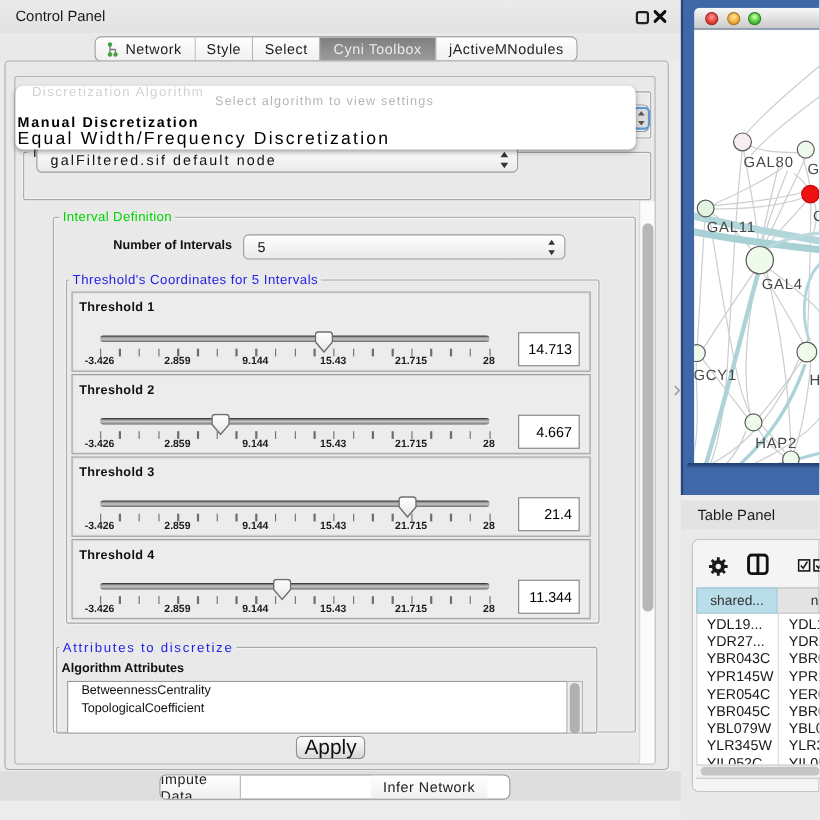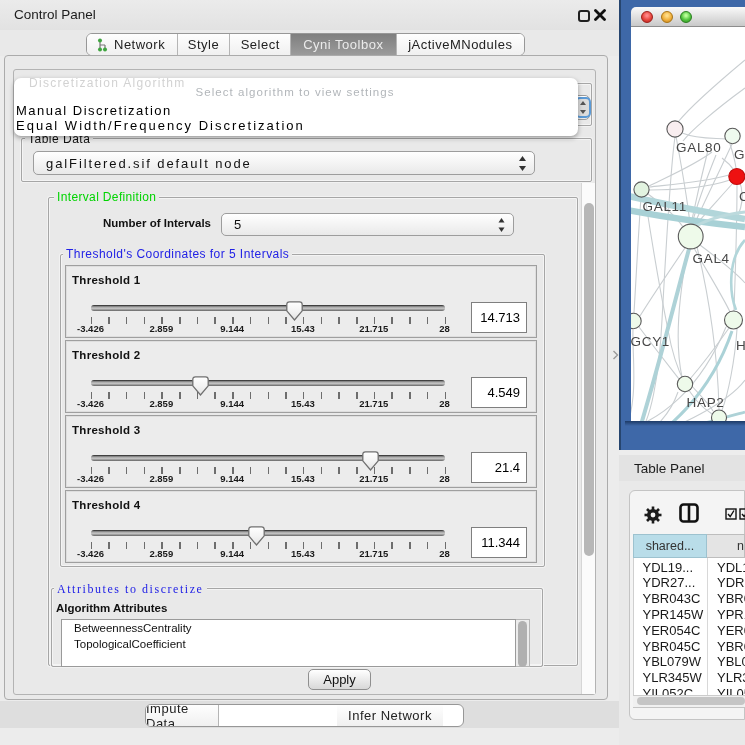--- a/index.html
+++ b/index.html
@@ -45,21 +45,21 @@
 .tick { position:absolute; top:51px; width:1.5px; height:6.5px; background:#6d6d6d; }
 .slab { position:absolute; top:57px; width:60px; text-align:center; font-size:9.5px; font-weight:bold; color:#1a1a1a; }
 .vbox { position:absolute; left:405px; top:36px; width:56px; height:31px; background:#fff;
   border:1px solid #7f7f7f; font-size:13px; color:#000; text-align:right; line-height:29px; padding-right:6px; }
 .thumb { position:absolute; top:34.5px; width:17px; height:20px; }
 
 .litem { font-size:11.5px; color:#111; padding-left:12px; line-height:16.3px; }
 
 
 #applybtn { left:269px; top:669px; width:63px; height:21px; border:1px solid #8f8f8f; border-radius:5px;
-  background:linear-gradient(#ffffff,#d8d8d8); font-size:13px; color:#111; text-align:center; line-height:19px;margin-left:39px; }
+  background:linear-gradient(#ffffff,#d8d8d8); font-size:19px; color:#111; text-align:center; line-height:19px; }
 #botstrip { left:0; top:701px; width:619px; height:27px; background:#dedede; }
 #botstrip2 { left:0; top:728px; width:619px; height:17px; background:#ececec; }
 #botsegs { left:145px; top:704px; width:319px; height:23px; }
 
 
 #desktop { left:619px; top:0; width:126px; height:450px; background:#3e68a8; border-left:2px solid #26456f; }
 #nettitle { left:631px; top:7px; width:114px; height:20px; background:linear-gradient(#f9f9f9,#c9c9c9);
   border-top-left-radius:5px; border-bottom:1px solid #8d8d8d; }
 .light { position:absolute; top:11px; width:12px; height:12px; border-radius:50%; }
 #canvas { left:631px; top:27px; width:114px; height:394px; background:#fff; overflow:hidden; }
@@ -81,22 +81,22 @@
 #colsep { left:707px; top:558px; width:1px; height:137px; background:#d8d8d8; }
 #hscroll { left:633px; top:695px; width:112px; height:12px; background:#f0f0f0; border-top:1px solid #cccccc; }
 #hthumb { left:637px; top:697px; width:108px; height:8px; background:#c5c5c5; border-radius:4px; }
 #tbot { left:633px; top:707px; width:112px; height:1px; background:#c4c4c4; }
 
 
 #popup { left:14px; top:78px; width:564px; height:58px; background:#fff; border-radius:7px;
   box-shadow:0 2px 5px rgba(0,0,0,0.35); }
 #ghost1 { left:29px; top:76px; font-size:12px; letter-spacing:1.3px; color:#d2d2d2; }
 #ghost2 { left:0px; top:86px; width:590px; text-align:center; font-size:11.5px; letter-spacing:1.05px; color:#b2b6ba; }
-#pitem1 { left:16px; top:102.5px; font-size:13px; font-weight:normal; letter-spacing:1.5px; color:#000; }
-#pitem2 { left:16px; top:117.5px; font-size:13px; letter-spacing:2.0px; color:#000; }
+#pitem1 { left:16px; top:102.5px; font-size:13px; font-weight:bold; letter-spacing:1.5px; color:#000; }
+#pitem2 { left:16px; top:117.5px; font-size:16px; letter-spacing:2.0px; color:#000; }
 </style>
 </head>
 <body>
 
 <div class="abs" id="titlebar"></div>
 <div class="abs" id="titletext">Control Panel</div>
 <div class="abs" id="floaticon"></div>
 <svg class="abs" style="left:594px; top:9px;" width="12" height="12" viewBox="0 0 12 12">
   <path d="M1.5 1.5 L10.5 10.5 M10.5 1.5 L1.5 10.5" stroke="#111" stroke-width="2.8" stroke-linecap="round"></path>
 </svg>
@@ -124,21 +124,21 @@
 <div class="group" style="left:21px; top:83px; width:571px; height:43px;"></div>
 <div class="combo" style="left:33px; top:95px; width:557px; height:25px;"></div>
 <div class="abs" style="left:575px; top:97px; width:16px; height:21px; border:2.5px solid #5b9ad6; border-radius:5px; background:#dcdcdc;"></div>
 <svg class="abs" style="left:578px; top:100px;" width="10" height="15" viewBox="0 0 10 15">
   <path d="M5 1 L8 5 H2 Z" fill="#555"></path>
     <path d="M5 14 L2 10 H8 Z" fill="#555"></path>
 </svg>
 
 <div class="group" style="left:21px; top:138px; width:571px; height:44px;"></div>
 <div class="glabel" style="left:25px; top:132px; letter-spacing:0.5px;">Table Data</div>
-<div class="combo" style="left:33px; top:151px; width:502px; height:24px;text-decoration:underline;">
+<div class="combo" style="left:33px; top:133px; width:438px; height:24px;text-decoration:underline;">
   <div style="position:absolute; left:12px; top:3.5px; letter-spacing:1.9px;">galFiltered.sif default node</div>
   <svg class="arr" style="top:3px;" width="9" height="17" viewBox="0 0 9 17">
     <path d="M4.5 1 L8 6 H1 Z" fill="#333"></path>
       <path d="M4.5 16 L1 11 H8 Z" fill="#333"></path>
   </svg>
 </div>
 
 <div class="group" style="left:48px; top:197px; width:530px; height:469px;"></div>
 <div class="glabel" style="left:54px; top:190px; color:#00d400; letter-spacing:0.35px;">Interval Definition</div>
 
@@ -229,21 +229,21 @@
   <svg class="thumb" style="left:125.7px;" width="17" height="20" viewBox="0 0 17 20">
       <defs>
         <linearGradient id="tg340" x1="0" y1="0" x2="0" y2="1">
           <stop offset="0" stop-color="#ffffff"></stop>
           <stop offset="0.55" stop-color="#f2f2f2"></stop>
           <stop offset="1" stop-color="#e2e2e2"></stop>
         </linearGradient>
       </defs>
       <path d="M3.5 0.8 H13.5 Q16.2 0.8 16.2 3.5 V9.8 L8.5 19 L0.8 9.8 V3.5 Q0.8 0.8 3.5 0.8 Z" fill="url(#tg340)" stroke="#6f6f6f" stroke-width="1.3"></path>
     </svg>
-  <div class="vbox">4.549</div>
+  <div class="vbox">4.667</div>
 </div>
 <div class="trow" style="top:415px;">
   <div class="tlabel">Threshold 3</div>
   <div class="track"></div>
   <div class="tick" style="left:24.5px;"></div>
   <div class="tick" style="left:42.2px;"></div>
   <div class="tick" style="left:59.9px;"></div>
   <div class="tick" style="left:77.6px;"></div>
   <div class="tick" style="left:95.3px;"></div>
   <div class="tick" style="left:113.0px;"></div>
@@ -317,21 +317,21 @@
           <stop offset="0.55" stop-color="#f2f2f2"></stop>
           <stop offset="1" stop-color="#e2e2e2"></stop>
         </linearGradient>
       </defs>
       <path d="M3.5 0.8 H13.5 Q16.2 0.8 16.2 3.5 V9.8 L8.5 19 L0.8 9.8 V3.5 Q0.8 0.8 3.5 0.8 Z" fill="url(#tg490)" stroke="#6f6f6f" stroke-width="1.3"></path>
     </svg>
   <div class="vbox">11.344</div>
 </div>
 
 <div class="group" style="left:51px; top:588px; width:492px; height:79px;"></div>
-<div class="glabel" style="left:54px; top:582px; color:#2222e6; letter-spacing:1.55px;font-family:Liberation Serif, serif;">Attributes to discretize</div>
+<div class="glabel" style="left:54px; top:582px; color:#2222e6; letter-spacing:1.55px;">Attributes to discretize</div>
 <div class="abs" style="left:56px; top:602px; font-size:11.5px; font-weight:bold; color:#111;">Algorithm Attributes</div>
 <div class="abs" style="left:61px; top:619px; width:455px; height:48px; background:#fff; border:1px solid #9a9a9a; overflow:hidden;">
   <div class="litem">BetweennessCentrality</div>
   <div class="litem">TopologicalCoefficient</div>
 </div>
 <div class="abs" style="left:516px; top:619px; width:14px; height:48px; background:#ececec; border:1px solid #b5b5b5; border-left:none;"></div>
 <div class="abs" style="left:518px; top:621px; width:9px; height:46px; background:#b0b0b0; border-radius:4.5px;"></div>
 
 <div class="abs" id="applybtn">Apply</div>
 <div class="abs" id="botstrip"></div>

